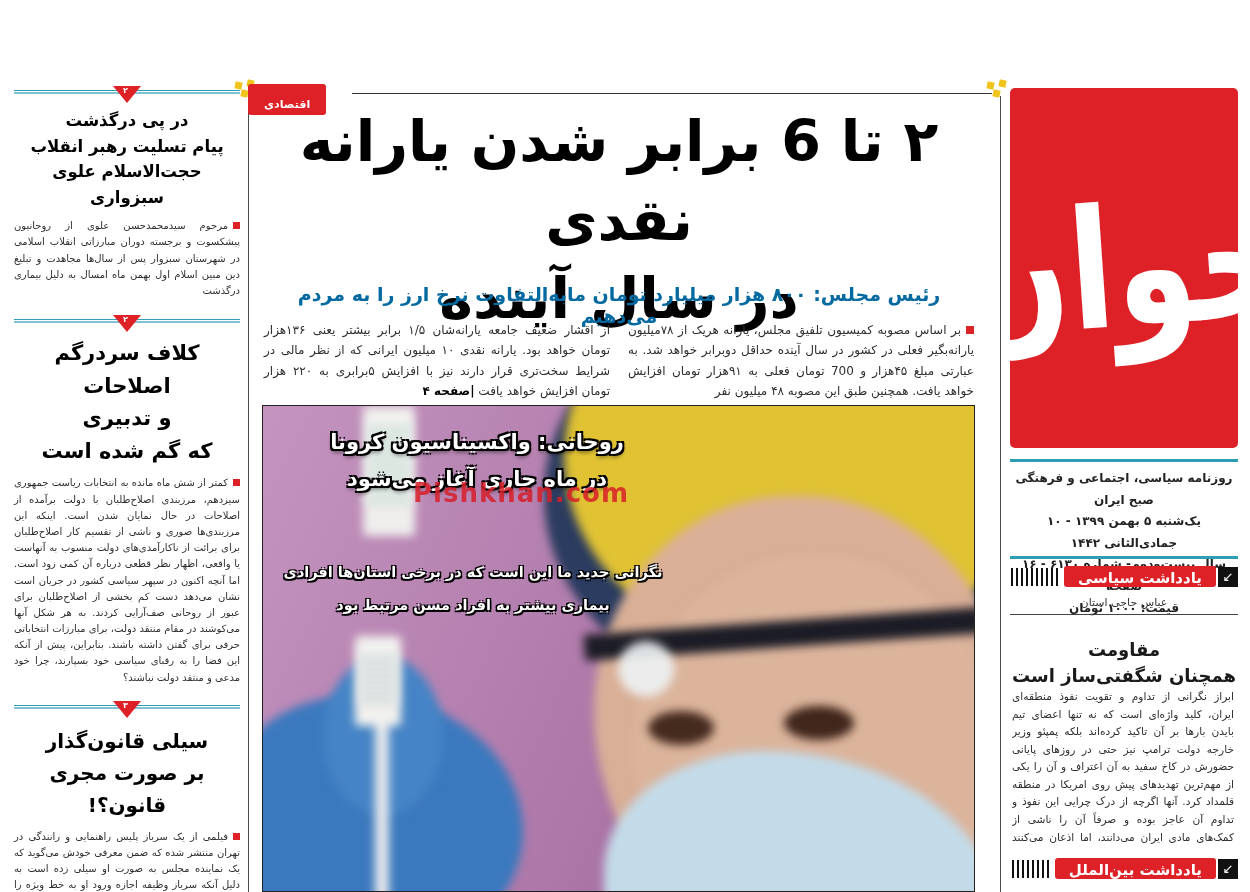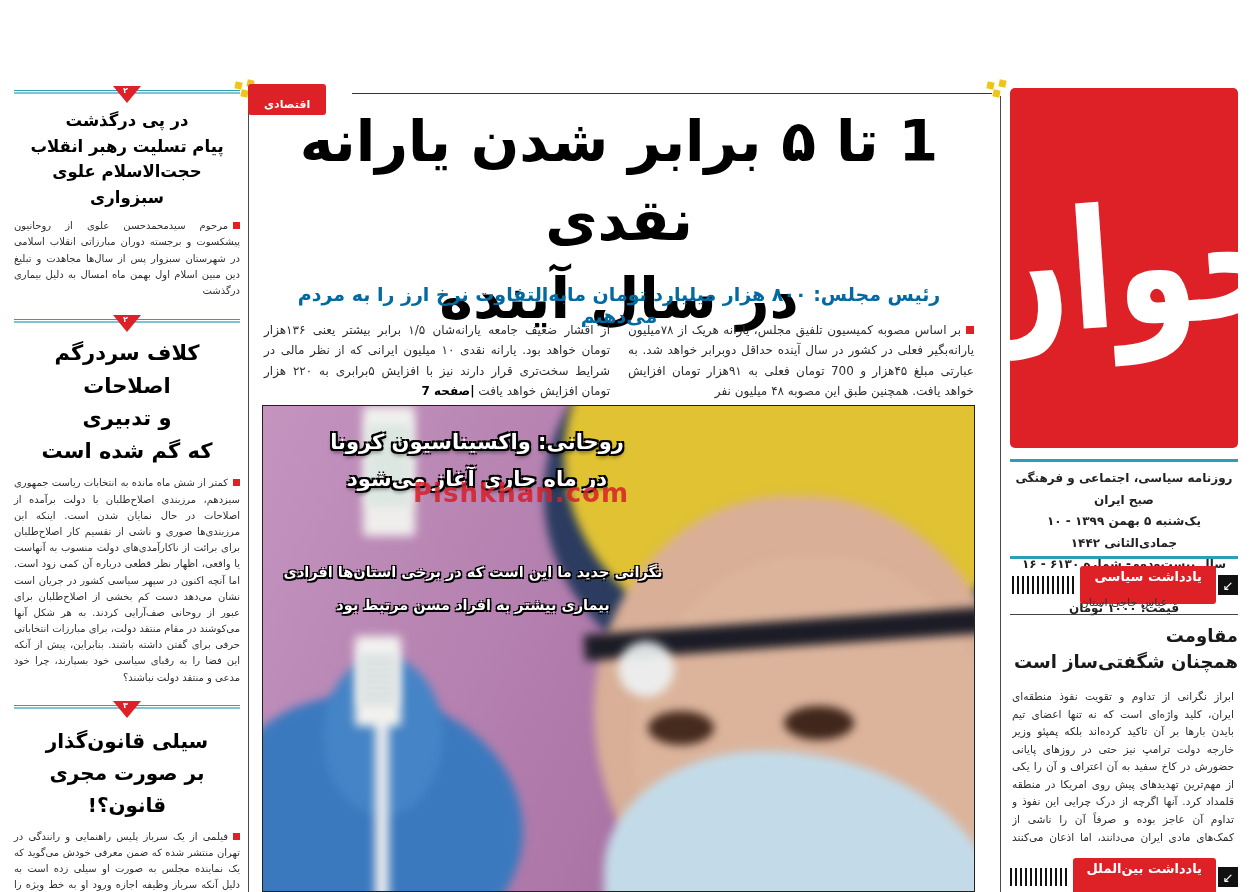--- a/index.html
+++ b/index.html
@@ -20,21 +20,21 @@
   
   .vline{position:absolute;width:1px;background:#4a4a4a;}
   .dots{position:absolute;width:22px;height:18px;}
   .dots i{position:absolute;width:7px;height:7px;background:var(--yellow);transform:rotate(12deg);}
   .dots i:nth-child(1){right:0;top:0;}
   .dots i:nth-child(2){right:12px;top:2px;}
   .dots i:nth-child(3){right:6px;top:10px;}
 
   .badge-row{position:absolute;display:flex;align-items:center;direction:rtl;}
   .arrow-sq{width:20px;height:20px;background:#111;color:#fff;display:flex;align-items:center;justify-content:center;font-size:13px;flex:0 0 auto;}
-  .red-badge{background:var(--red);color:#fff;font-size:13px;font-weight:bold;padding:3px 14px 20px;border-radius:3px;margin-right:2px;white-space:nowrap;}
+  .red-badge{background:var(--red);color:#fff;font-size:15px;font-weight:bold;padding:3px 14px 0;border-radius:3px;margin-right:2px;white-space:nowrap;}
   .barcode{height:18px;flex:1;margin-right:6px;background:repeating-linear-gradient(to left,#111 0 2px,transparent 2px 5px);}
 
   
   .logo-box{position:absolute;right:12px;top:88px;width:228px;height:360px;background:var(--red);border-radius:5px;display:flex;align-items:center;justify-content:center;overflow:hidden;}
   .logo-text{color:#fff;font-size:132px;font-weight:bold;transform:rotate(-4deg) scaleY(1.25);line-height:1;}
   .mast-rule{position:absolute;right:12px;width:228px;height:3px;background:var(--teal);}
   .mast-info{position:absolute;right:12px;top:468px;width:228px;text-align:center;font-size:12px;font-weight:bold;color:#222;line-height:1.8;}
   .author{position:absolute;right:12px;top:572px;width:228px;text-align:center;font-size:11px;color:#333;}
   .author-rule{position:absolute;right:12px;top:590px;width:228px;height:1px;background:#444;}
   .note-title{position:absolute;right:12px;top:600px;width:228px;text-align:center;font-weight:bold;font-size:18px;color:var(--ink);line-height:1.45;}
@@ -121,21 +121,21 @@
 
   <div class="badge-row" style="right:12px;top:566px;width:228px;">
     <span class="arrow-sq">↙</span>
     <span class="red-badge">یادداشت سیاسی</span>
     <span class="barcode"></span>
   </div>
 
   <div class="author" style="top:596px;">عباس حاجی استان</div>
   <div class="author-rule" style="top:614px;"></div>
 
-  <div class="note-title" style="top:623px;text-align:right;">
+  <div class="note-title" style="top:637px;">
     <div>مقاومت</div>
     <div>همچنان شگفتی‌ساز است</div>
   </div>
 
   <div class="note-body" style="top:688px;height:160px;overflow:hidden;">
     <span>ابراز نگرانی از تداوم و تقویت نفوذ منطقه‌ای ایران، کلید واژه‌ای است که نه تنها اعضای تیم بایدن بارها بر آن تاکید کرده‌اند بلکه پمپئو وزیر خارجه دولت ترامپ نیز حتی در روزهای پایانی حضورش در کاخ سفید به آن اعتراف و آن را یکی از مهم‌ترین تهدیدهای پیش روی امریکا در منطقه قلمداد کرد. آنها اگرچه از درک چرایی این نفوذ و تداوم آن عاجز بوده و صرفاً آن را ناشی از کمک‌های مادی ایران می‌دانند، اما اذعان می‌کنند که به رغم جنایات تروریستی ترامپ در به شهادت رساندن سردار سلیمانی و همراهانش، تنها دستاورد امریکا از این جنایت، ناامن‌تر شدن منطقه برای نظامیان تروریست امریکایی است که این روزها در اثر جابه‌جایی‌های متعدد و حملاتی که به کاروان‌های امریکایی در این جابه‌جایی‌ها وارد می‌شود، امنیت روانی خود را نیز از دست داده و برای رهایی از کابوس حملات انتقامی نیروهای مقاومت که حداقل خواسته آنها اخراج امریکایی‌ها از منطقه است، لحظه شماری می‌کنند</span>
     
   </div>
 
   <div class="badge-row" style="right:12px;top:858px;width:228px;">
@@ -144,32 +144,32 @@
     <span class="barcode"></span>
   </div>
 
   <div class="kicker">
     <span class="red-badge">اقتصادی</span>
     <span class="arrow-sq" style="width:16px;height:16px;margin-right:-30px;background:transparent;color:#111;"></span>
   </div>
   <div class="top-rule"></div>
 
   <div class="headline">
-    <div>1 تا ۵ برابر شدن یارانه نقدی</div>
+    <div>۲ تا 6 برابر شدن یارانه نقدی</div>
     <div>در سال آینده</div>
   </div>
 
   <div class="subheadline">رئیس مجلس: ۸۰۰ هزار میلیارد تومان مابه‌التفاوت نرخ ارز را به مردم می‌دهیم</div>
 
   <div class="lead">
     <div class="lead-col">
       <span class="bullet"></span><span>بر اساس مصوبه کمیسیون تلفیق مجلس، یارانه هریک از ۷۸میلیون یارانه‌بگیر فعلی در کشور در سال آینده حداقل دوبرابر خواهد شد. به عبارتی مبلغ ۴۵هزار و 700 تومان فعلی به ۹۱هزار تومان افزایش خواهد یافت. همچنین طبق این مصوبه ۴۸ میلیون نفر</span>
     </div>
     <div class="lead-col">
-      <span>از اقشار ضعیف جامعه یارانه‌شان ۱/۵ برابر بیشتر یعنی ۱۳۶هزار تومان خواهد بود. یارانه نقدی ۱۰ میلیون ایرانی که از نظر مالی در شرایط سخت‌تری قرار دارند نیز با افزایش ۵برابری به ۲۲۰ هزار تومان افزایش خواهد یافت </span><span class="pref">|صفحه 7</span>
+      <span>از اقشار ضعیف جامعه یارانه‌شان ۱/۵ برابر بیشتر یعنی ۱۳۶هزار تومان خواهد بود. یارانه نقدی ۱۰ میلیون ایرانی که از نظر مالی در شرایط سخت‌تری قرار دارند نیز با افزایش ۵برابری به ۲۲۰ هزار تومان افزایش خواهد یافت </span><span class="pref">|صفحه ۴</span>
     </div>
   </div>
 
   <div class="photo">
     <div class="ph ph-scarf-navy"></div>
     <div class="ph ph-scarf-yellow"></div>
     <div class="ph ph-face"></div>
     <div class="ph ph-face2"></div>
     <div class="ph ph-glasses"></div>
     <div class="ph ph-lens"></div>

